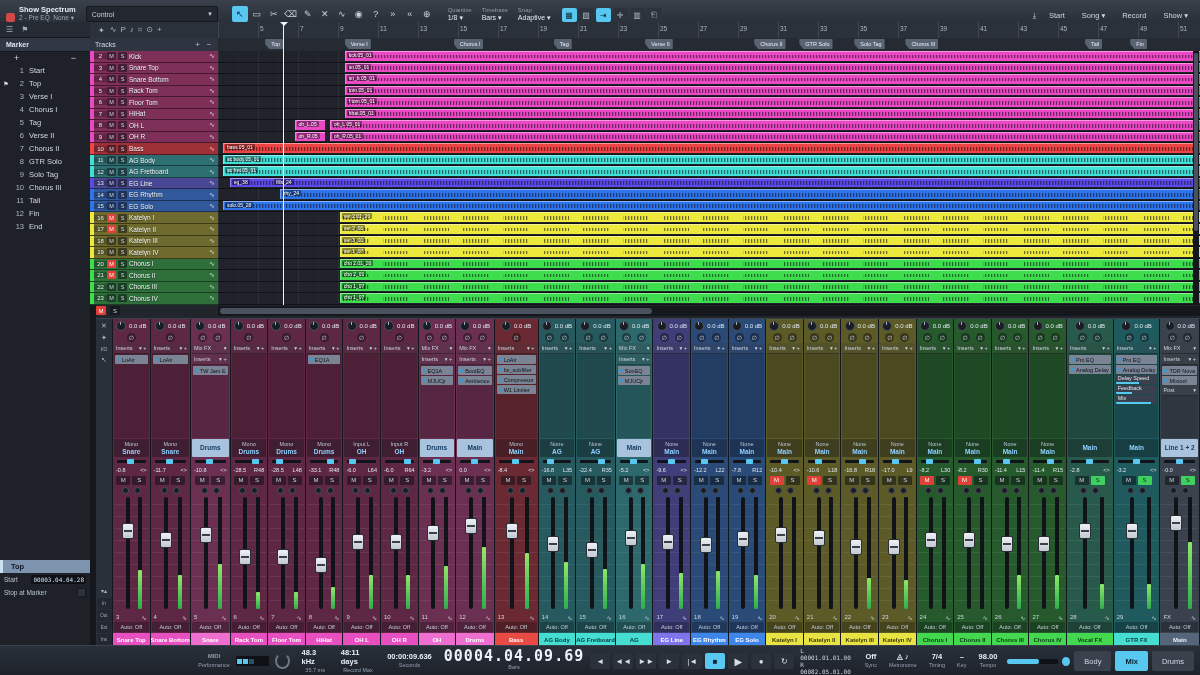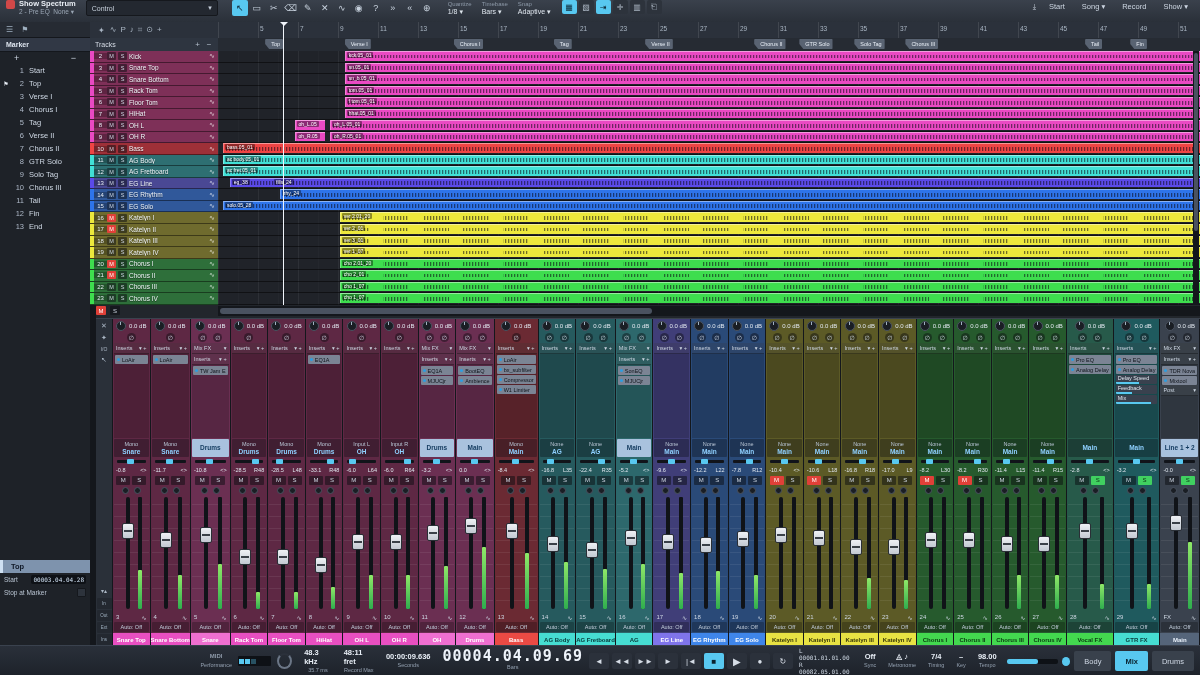--- a/index.html
+++ b/index.html
@@ -1,18 +1,18 @@
 <!DOCTYPE html>
 <html><head>
 <meta charset="utf-8">
 <style>
   html,body{margin:0;padding:0;background:#10131a;}
   #app{position:relative;width:1200px;height:675px;background:#22262c;font-family:"Liberation Sans",sans-serif;overflow:hidden;color:#cfd6e0;-webkit-font-smoothing:antialiased;}
   
-  #topbar{position:absolute;left:0;top:0;width:1200px;height:22px;background:linear-gradient(#3a414c,#2a3039);border-bottom:1px solid #14171c;display:flex;align-items:flex-start;}
+  #topbar{position:absolute;left:0;top:0;width:1200px;height:22px;background:linear-gradient(#3a414c,#2a3039);border-bottom:1px solid #14171c;display:flex;align-items:flex-end;}
   .tb-appicon{width:9px;height:9px;border-radius:2px;background:#d04848;margin:0 4px 0 6px;}
   .tb-titleblock{line-height:8px;margin-right:10px;}
   .tb-title{font-size:7.5px;font-weight:bold;color:#e8edf4;}
   .tb-sub{font-size:6.5px;color:#9aa6b4;}
   .tb-ctl{width:120px;height:14px;background:#232830;border:1px solid #15181d;border-radius:2px;font-size:7px;color:#c6cfda;display:flex;align-items:center;padding:0 5px;justify-content:space-between;margin-right:14px;}
   .tb-tools{display:flex;gap:1px;margin-right:8px;}
   .tool{width:16px;height:16px;display:flex;align-items:center;justify-content:center;font-size:9px;color:#c8d2de;border-radius:2px;}
   .tool.active{background:#58c8f0;color:#0a2330;}
   .tb-dd{display:flex;flex-direction:column;justify-content:center;margin:0 5px;line-height:8px;}
   .tb-dd .l{font-size:6px;color:#8d99a8;}
@@ -2184,21 +2184,21 @@
         <i></i>
         <i></i>
         <i style="opacity:.35"></i>
       </div>
     <div class="cpu"></div>
     <div class="stack">
         <span class="v">48.3 kHz</span>
         <span class="l">35.7 ms</span>
       </div>
     <div class="stack">
-        <span class="v">48:11 fret</span>
+        <span class="v">48:11 days</span>
         <span class="l">Record Max</span>
       </div>
     <div class="stack">
         <span class="v">00:00:09.636</span>
         <span class="l">Seconds</span>
       </div>
     <div class="stack">
         <span class="bigtime">00004.04.09.69</span>
         <span class="l">Bars</span>
       </div>

